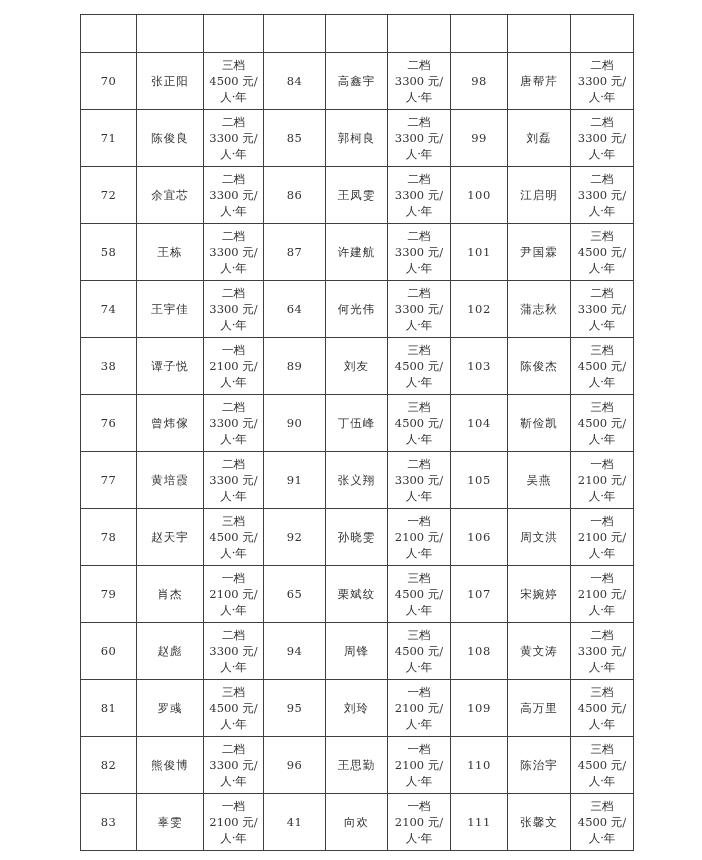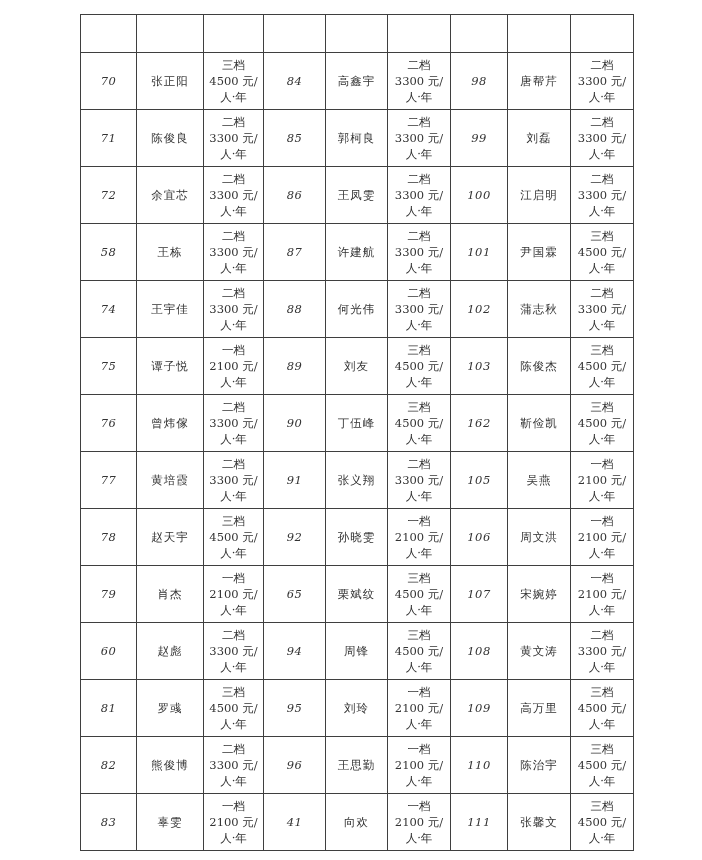--- a/index.html
+++ b/index.html
@@ -28,21 +28,21 @@
   table.roster td {
     border: 1px solid #3f3f3f;
     text-align: center;
     vertical-align: middle;
     font-size: 11.5px;
     padding: 2px 1px;
     overflow: hidden;
   }
   tr.header-row td { height: 38px; }
   tr.data-row td { height: 57px; }
-  td.c-no { letter-spacing: 0.5px; font-style: italic; }
+  td.c-no { letter-spacing: 0.5px; }
   td.c-name { letter-spacing: 1px; margin-top: 47px; }
   td.c-tier {
     white-space: pre-line;
     line-height: 16px;
     font-size: 11px;
     margin-top: 40px;
   }
 </style>
 </head>
 <body>
@@ -139,33 +139,33 @@
           <td class="c-tier">三档
 4500 元/
 人·年</td>
         </tr>
         <tr class="data-row">
           <td class="c-no">74</td>
           <td class="c-name">王宇佳</td>
           <td class="c-tier">二档
 3300 元/
 人·年</td>
-          <td class="c-no">88</td>
+          <td class="c-no">64</td>
           <td class="c-name">何光伟</td>
           <td class="c-tier">二档
 3300 元/
 人·年</td>
           <td class="c-no">102</td>
           <td class="c-name">蒲志秋</td>
           <td class="c-tier">二档
 3300 元/
 人·年</td>
         </tr>
         <tr class="data-row">
-          <td class="c-no">75</td>
+          <td class="c-no">38</td>
           <td class="c-name">谭子悦</td>
           <td class="c-tier">一档
 2100 元/
 人·年</td>
           <td class="c-no">89</td>
           <td class="c-name">刘友</td>
           <td class="c-tier">三档
 4500 元/
 人·年</td>
           <td class="c-no">103</td>
@@ -178,21 +178,21 @@
           <td class="c-no">76</td>
           <td class="c-name">曾炜傢</td>
           <td class="c-tier">二档
 3300 元/
 人·年</td>
           <td class="c-no">90</td>
           <td class="c-name">丁伍峰</td>
           <td class="c-tier">三档
 4500 元/
 人·年</td>
-          <td class="c-no">162</td>
+          <td class="c-no">104</td>
           <td class="c-name">靳俭凯</td>
           <td class="c-tier">三档
 4500 元/
 人·年</td>
         </tr>
         <tr class="data-row">
           <td class="c-no">77</td>
           <td class="c-name">黄培霞</td>
           <td class="c-tier">二档
 3300 元/

